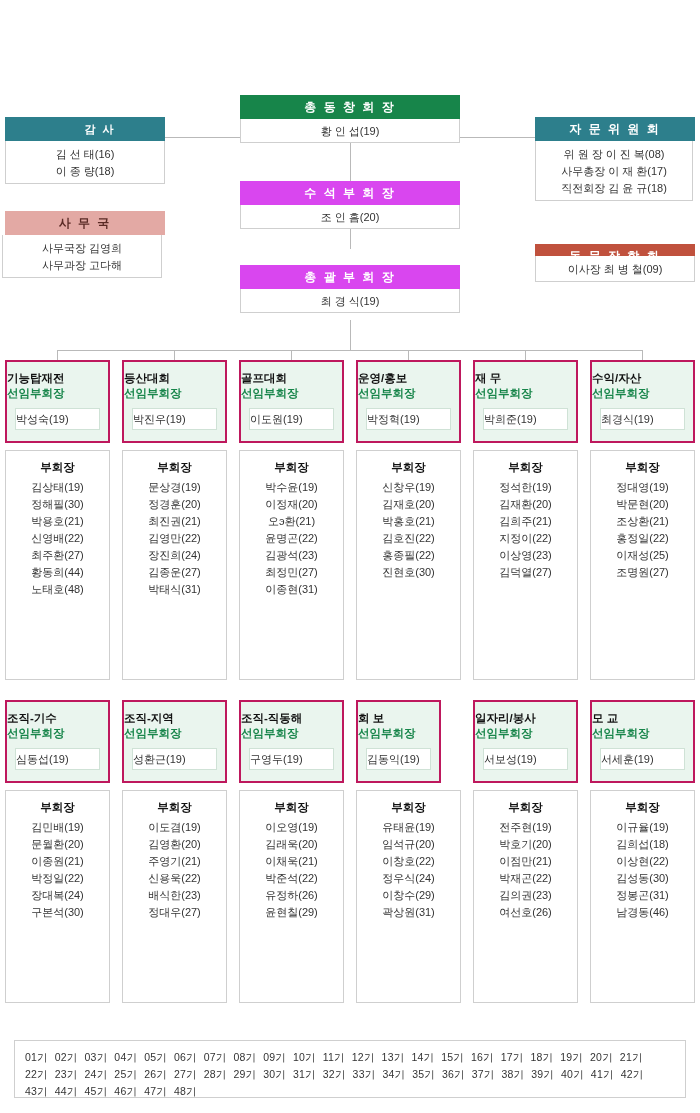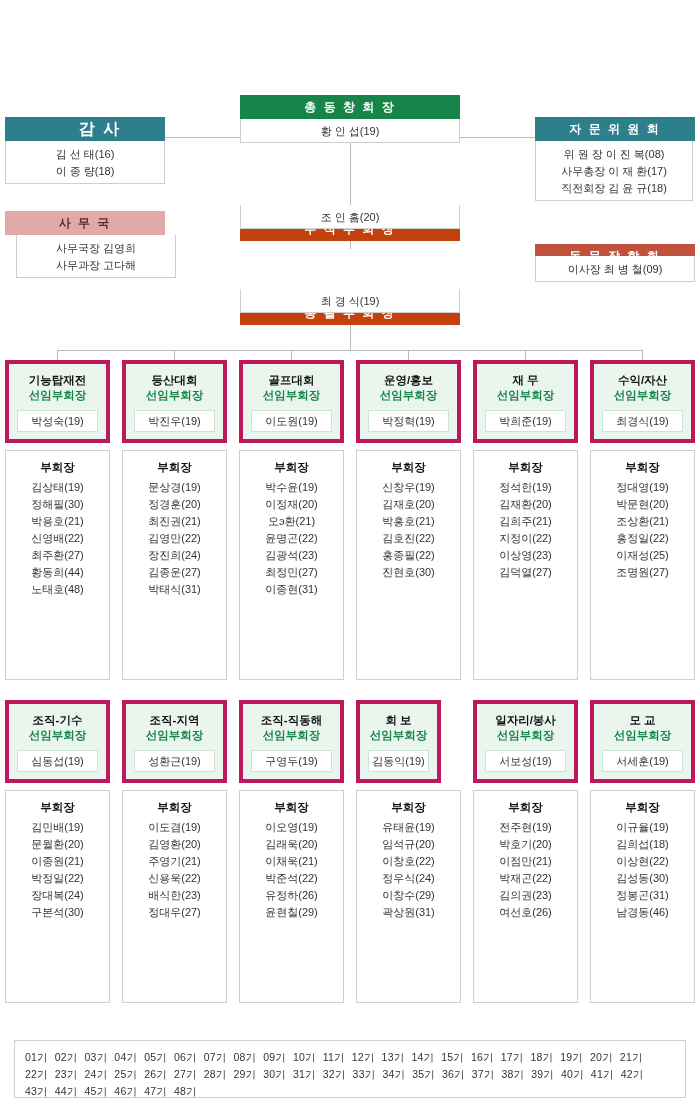--- a/index.html
+++ b/index.html
@@ -18,33 +18,32 @@
     color:#fff;font-weight:bold;letter-spacing:2px;
     text-align:center;
   }
   .body-box{
     background:#ffffff;border:1px solid #cfcfcf;border-top:none;
     text-align:center;color:#333;
   }
 
   
   .hdr-green{background:#17854a;}
-  .hdr-green2{background:#c2410c;margin-top:36px;}
+  .hdr-green2{background:#d946ef;}
   .hdr-teal{background:#2d7f8c;}
   .hdr-pink{background:#e3a9a4;color:#5a2a25;}
   .hdr-brown{background:#c0513d;}
 
   .line{position:absolute;background:#b9b9b9;}
 
   
   .dept{
     position:absolute;
-    border:4px solid #be185d;
+    border:2px solid #be185d;
     background:#eaf5ee;
-    text-align:center;
     box-sizing:border-box;
   }
   .dept .t1{font-weight:bold;color:#111;font-size:11.5px;line-height:15px;padding-top:9px;}
   .dept .t2{font-weight:bold;color:#17854a;font-size:11.5px;line-height:15px;}
   .dept .nm{
     margin:7px 8px 8px 8px;background:#fff;border:1px solid #cfe2d6;
     font-size:11px;line-height:20px;color:#333;
   }
   .vice{
     position:absolute;background:#ffffff;border:1px solid #cfcfcf;
@@ -72,38 +71,38 @@
 <div class="line abs" style="left:57px;top:350px;width:1px;height:10px;"></div>
 <div class="line abs" style="left:174px;top:350px;width:1px;height:10px;"></div>
 <div class="line abs" style="left:291px;top:350px;width:1px;height:10px;"></div>
 <div class="line abs" style="left:408px;top:350px;width:1px;height:10px;"></div>
 <div class="line abs" style="left:525px;top:350px;width:1px;height:10px;"></div>
 <div class="line abs" style="left:642px;top:350px;width:1px;height:10px;"></div>
 
 <div class="abs hdr hdr-green" style="left:240px;top:95px;width:220px;height:24px;line-height:24px;font-size:12px;">총 동 창 회 장</div>
 <div class="abs body-box" style="left:240px;top:119px;width:220px;height:24px;line-height:24px;">황 인 섭(19)</div>
 
-<div class="abs hdr hdr-teal" style="left:5px;top:117px;width:160px;height:24px;line-height:24px;font-size:16px;padding-left:30px;">감 사</div>
+<div class="abs hdr hdr-teal" style="left:5px;top:117px;width:160px;height:24px;line-height:24px;font-size:11px;padding-left:30px;">감 사</div>
 <div class="abs body-box" style="left:5px;top:141px;width:160px;height:43px;padding-top:5px;line-height:17px;">
   <div>김 선 태(16)</div>
   <div>이 종 량(18)</div>
 </div>
 
 <div class="abs hdr hdr-teal" style="left:535px;top:117px;width:160px;height:24px;line-height:24px;font-size:12px;">자 문 위 원 회</div>
 <div class="abs body-box" style="left:535px;top:141px;width:158px;height:60px;padding-top:5px;line-height:17px;">
   <div>위 원 장 이 진 복(08)</div>
   <div>사무총장 이 재 환(17)</div>
   <div>직전회장 김 윤 규(18)</div>
 </div>
 
 <div class="abs hdr hdr-green2" style="left:240px;top:181px;width:220px;height:24px;line-height:24px;font-size:12px;">수 석 부 회 장</div>
 <div class="abs body-box" style="left:240px;top:205px;width:220px;height:24px;line-height:24px;">조 인 흠(20)</div>
 
 <div class="abs hdr hdr-pink" style="left:5px;top:211px;width:160px;height:24px;line-height:24px;font-size:12px;">사 무 국</div>
-<div class="abs body-box" style="left:16px;top:235px;width:160px;height:43px;padding-top:5px;line-height:17px;">
+<div class="abs body-box" style="left:2px;top:235px;width:160px;height:43px;padding-top:5px;line-height:17px;">
   <div>사무국장 김영희</div>
   <div>사무과장 고다해</div>
 </div>
 
 <div class="abs hdr hdr-green2" style="left:240px;top:265px;width:220px;height:24px;line-height:24px;font-size:12px;">총 괄 부 회 장</div>
 <div class="abs body-box" style="left:240px;top:289px;width:220px;height:24px;line-height:24px;">최 경 식(19)</div>
 
 <div class="abs hdr hdr-brown" style="left:535px;top:244px;width:160px;height:24px;line-height:24px;font-size:12px;">동 문 장 학 회</div>
 <div class="abs body-box" style="left:535px;top:256px;width:160px;height:26px;line-height:26px;">이사장 최 병 철(09)</div>
 

